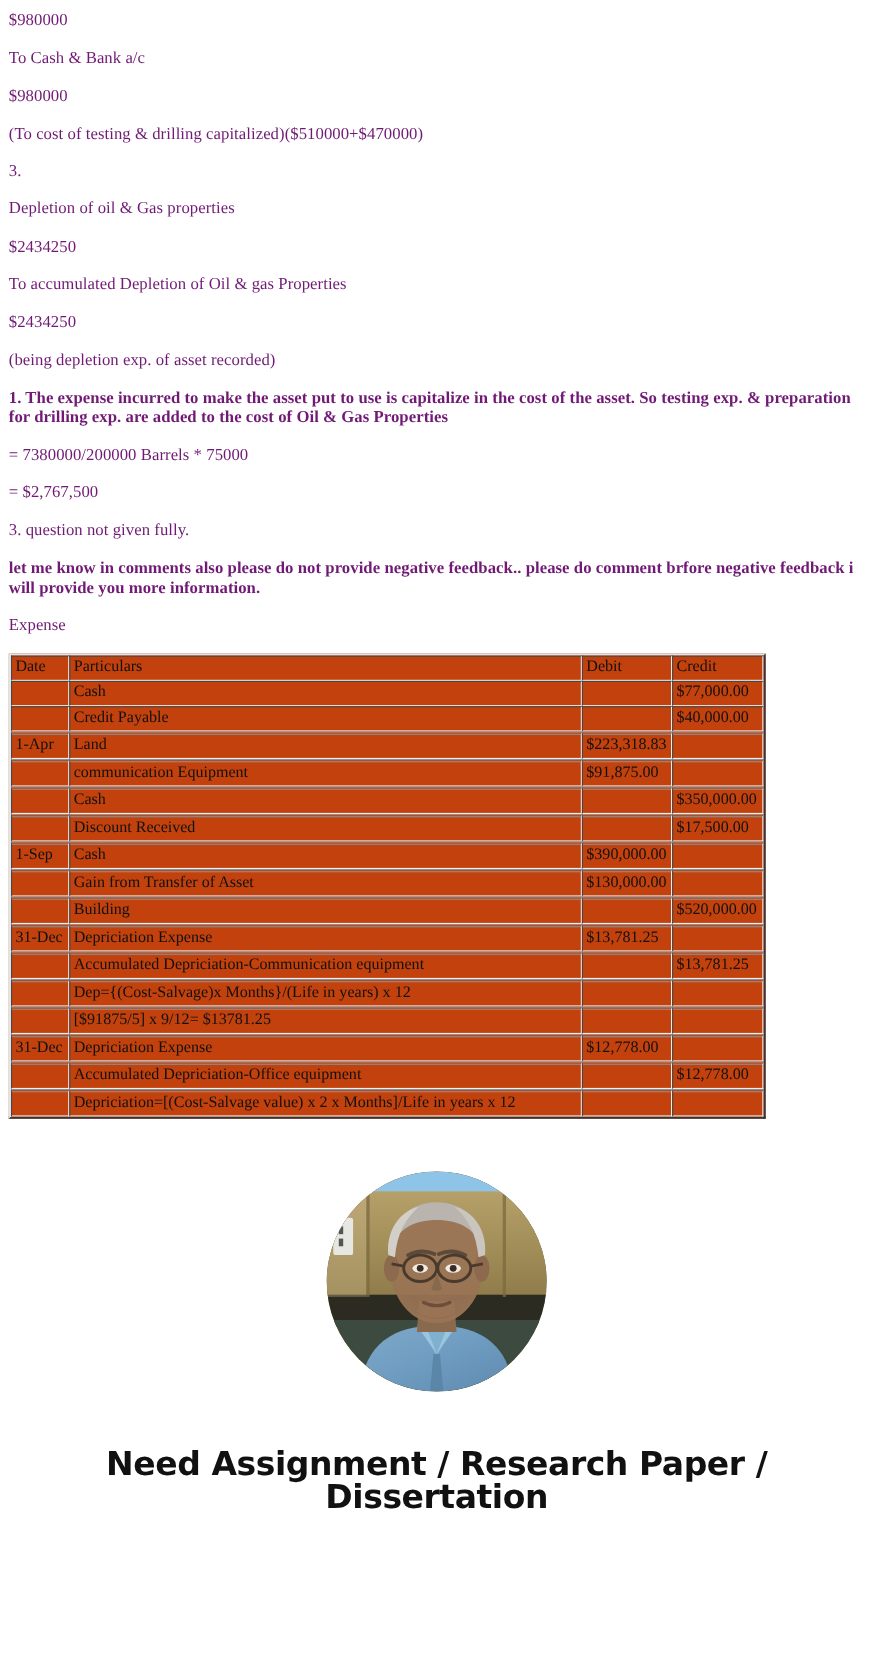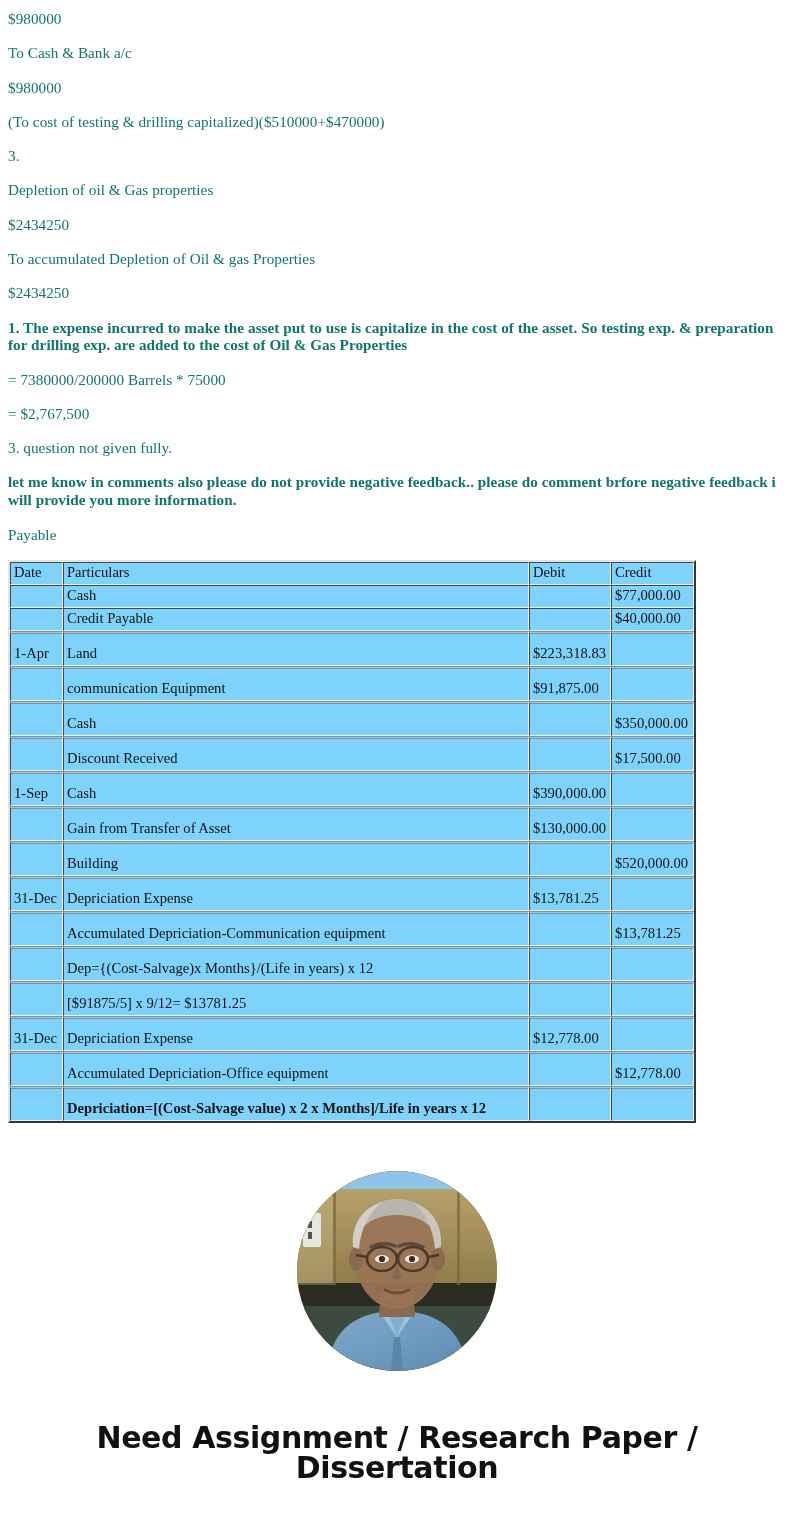--- a/index.html
+++ b/index.html
@@ -25,21 +25,21 @@
   }
 
   
   .prose {
     padding-top: 10px;
   }
   .para {
     font-size: 15.2px;
     line-height: 1.17;
     margin: 0 0 16.5px 0;
-    color: #0f766e;
+    color: #701a75;
     letter-spacing: 0.05px;
   }
   .para.wrapped {
     margin-bottom: 16.5px;
     font-weight: bold;
   }
 
   
   .journal-wrap {
     margin-top: 6px;
@@ -48,21 +48,21 @@
   table.journal {
     border-collapse: separate;
     border-spacing: 0;
     border: 2px outset #c8c8c8;
     border-top-color: #e3e3e3;
     border-left-color: #e3e3e3;
     border-right-color: #8a8a8a;
     border-bottom-color: #8a8a8a;
     width: 684px;
     table-layout: fixed;
-    background: #7dd3fc;
+    background: #c2410c;
     font-size: 14.6px;
   }
   table.journal td {
     border: 1px inset #d0d0d0;
     border-top-color: #9a9a9a;
     border-left-color: #9a9a9a;
     border-right-color: #efefef;
     border-bottom-color: #efefef;
     padding: 1px 3px 2px 3px;
     line-height: 1.18;
@@ -75,23 +75,23 @@
   col.c-date   { width: 53px; }
   col.c-part   { width: 466px; }
   col.c-debit  { width: 82px; }
   col.c-credit { width: 83px; }
 
   tbody.group { }
   tbody.group + tbody.group td {
     border-top-width: 3px;
     border-top-style: double;
     border-top-color: #8f8f8f;
-    padding-top: 11px;
-  }
-  td.bold { font-weight: bold; }
+    padding-top: 1px;
+  }
+  td.bold { font-weight: normal; }
   td.empty { }
 
   
   .avatar-block {
     margin-top: 48px;
     display: flex;
     justify-content: center;
   }
   .avatar {
     position: relative;
@@ -127,26 +127,27 @@
   <div class="prose">
     <p class="para">$980000</p>
     <p class="para">To Cash &amp; Bank a/c</p>
     <p class="para">$980000</p>
     <p class="para">(To cost of testing &amp; drilling capitalized)($510000+$470000)</p>
     <p class="para">3.</p>
     <p class="para">Depletion of oil &amp; Gas properties</p>
     <p class="para">$2434250</p>
     <p class="para">To accumulated Depletion of Oil &amp; gas Properties</p>
     <p class="para">$2434250</p>
+    <p class="para">(being depletion exp. of asset recorded)</p>
     <p class="para wrapped">1. The expense incurred to make the asset put to use is capitalize in the cost of the asset. So testing exp. &amp; preparation for drilling exp. are added to the cost of Oil &amp; Gas Properties</p>
     <p class="para">= 7380000/200000 Barrels * 75000</p>
     <p class="para">= $2,767,500</p>
     <p class="para">3. question not given fully.</p>
     <p class="para wrapped">let me know in comments also please do not provide negative feedback.. please do comment brfore negative feedback i will provide you more information.</p>
-    <p class="para">Payable</p>
+    <p class="para">Expense</p>
   </div>
 
   <div class="journal-wrap">
     <table class="journal">
       <colgroup>
         <col class="c-date">
           <col class="c-part">
           <col class="c-debit">
           <col class="c-credit">
       </colgroup>

